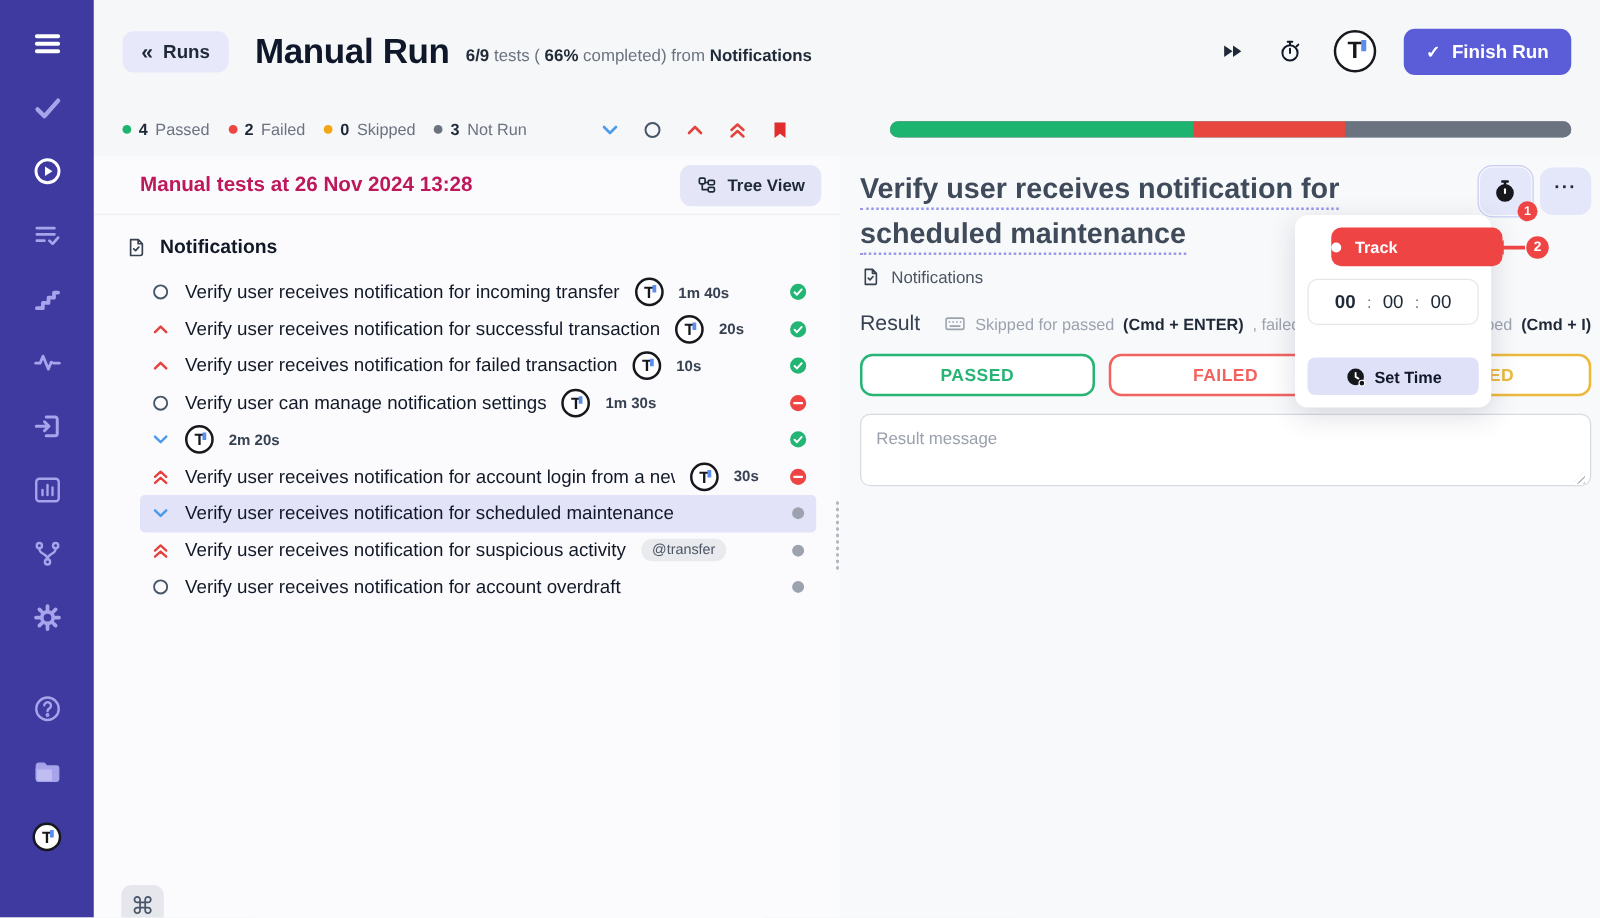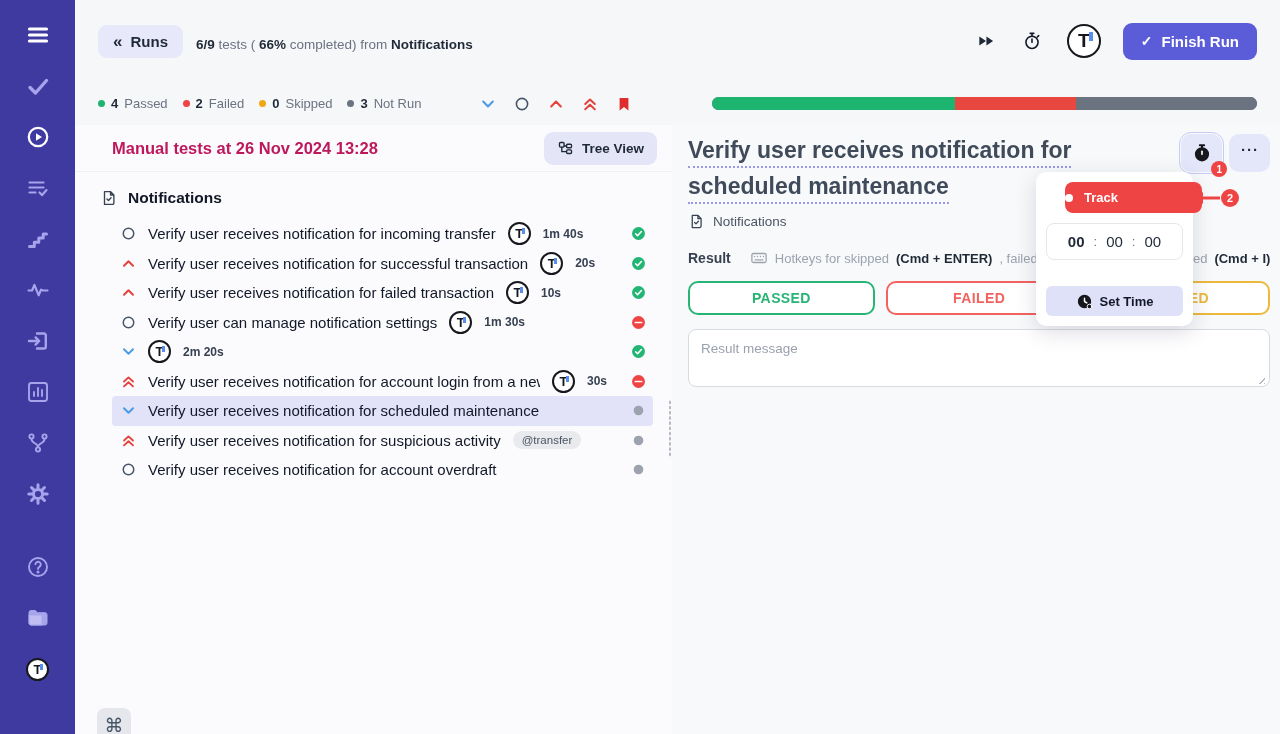--- a/index.html
+++ b/index.html
@@ -78,21 +78,21 @@
   .d-title { font-size:23px; font-weight:800; color:#3f4a5a; line-height:1.55; max-width:462px; cursor:text; }
   .d-title .underlined { border-bottom:2px dotted #9a98e8; padding-bottom:3px; }
   .d-actions { margin-left:auto; display:flex; gap:7px; margin-top:1px; }
   .icon-btn { width:41px; height:38px; background:#e4e6fa; border:none; border-radius:10px; display:flex; align-items:center; justify-content:center; cursor:pointer; position:relative; font-family:inherit; }
   .icon-btn.active-timer { outline:1.5px solid #c8ccf4; outline-offset:1.5px; }
   .icon-btn .dots { font-size:15px; font-weight:800; color:#1f2937; letter-spacing:1px; line-height:0; margin-top:-6px; }
   .nbadge { position:absolute; width:16px; height:16px; border-radius:50%; background:#ef4444; color:#fff; font-size:10px; font-weight:800; display:flex; align-items:center; justify-content:center; }
   .nbadge.b1 { right:-5px; bottom:-5px; }
   .d-crumb { margin-top:9px; display:flex; align-items:center; gap:8px; font-size:13.5px; color:#4b5563; }
   .d-result-row { margin-top:19px; display:flex; align-items:center; }
-  .d-result-label { font-size:14px; font-weight:700; color:#374151; }
+  .d-result-label { font-size:17px; font-weight:400; color:#374151; }
   .d-hotkeys { margin-left:19px; display:flex; align-items:center; gap:7px; font-size:13px; color:#9ca3af; white-space:nowrap; overflow:hidden; }
   .d-hotkeys b { color:#1f2937; }
   .d-buttons { margin-top:14px; display:flex; gap:11px; }
   .res-btn { flex:1; height:34px; border-radius:10px; border:2px solid; background:#fff; font-family:inherit; font-size:14px; font-weight:800; letter-spacing:.4px; cursor:pointer; }
   .msg-wrap { position:relative; margin-top:14px; }
   .msg-wrap textarea { width:100%; height:58px; border:1px solid #d8dbe2; border-radius:8px; background:#fff; padding:11px 12px; font-family:inherit; font-size:13.5px; color:#374151; resize:none; }
   .msg-wrap textarea::placeholder { color:#9aa1ad; }
   .msg-wrap::after { content:""; position:absolute; right:5px; bottom:7px; width:10px; height:10px; background:repeating-linear-gradient(135deg, transparent 0 2.2px, #b6bcc6 2.2px 3.6px); clip-path:polygon(100% 0, 100% 100%, 0 100%); pointer-events:none; }
 
   
@@ -189,20 +189,21 @@
     </div>
   </nav>
 
 <div class="main">
 
   <header class="topbar">
     <button class="runs-btn">
       <span class="chev">«</span>
       <span>Runs</span>
     </button>
+    <h1 class="page-title">Manual Run</h1>
     <div class="subtitle" id="subtitle"><b>6/9</b><span> tests ( </span><b>66%</b><span> completed) from </span><b>Notifications</b></div>
     <div class="top-spacer"></div>
     <div class="top-ico" id="ico-ffwd">
         <svg viewBox="0 0 24 24" fill="#1f2937">
           <path d="M4 6.5L12 12l-8 5.5zM12.5 6.5L20.5 12l-8 5.5z"></path>
         </svg>
       </div>
     <div class="top-ico" id="ico-stopwatch-top">
         <svg viewBox="0 0 24 24" fill="none" stroke="#111827" stroke-width="1.9" stroke-linecap="round" stroke-linejoin="round">
           <circle cx="12" cy="13.6" r="7.3"></circle>
@@ -522,21 +523,21 @@
         <span class="d-result-label">Result</span>
         <span class="d-hotkeys" id="hotkeys">
             <span>
               <span style="display:flex;width:18px;height:18px">
                 <svg viewBox="0 0 24 24" fill="none" stroke="#9ca3af" stroke-width="1.7" stroke-linecap="round" stroke-linejoin="round">
                   <rect x="2.5" y="6" width="19" height="12" rx="2"></rect>
                   <path d="M6 10h.01M10 10h.01M14 10h.01M18 10h.01M7 14.5h10" stroke-width="1.9"></path>
                 </svg>
               </span>
             </span>
-            <span>Hotkeys for skipped </span>
+            <span>Skipped for passed </span>
             <b>(Cmd + ENTER)</b>
             <span> , failed </span>
             <b>(Cmd + DELETE)</b>
             <span> , skipped </span>
             <b>(Cmd + I)</b>
           </span>
       </div>
       <div class="d-buttons" id="resbtns">
           <button class="res-btn" style="border-color: rgb(39, 180, 117); color: rgb(39, 180, 117);">PASSED</button>
           <button class="res-btn" style="border-color: rgb(242, 99, 96); color: rgb(242, 99, 96);">FAILED</button>

